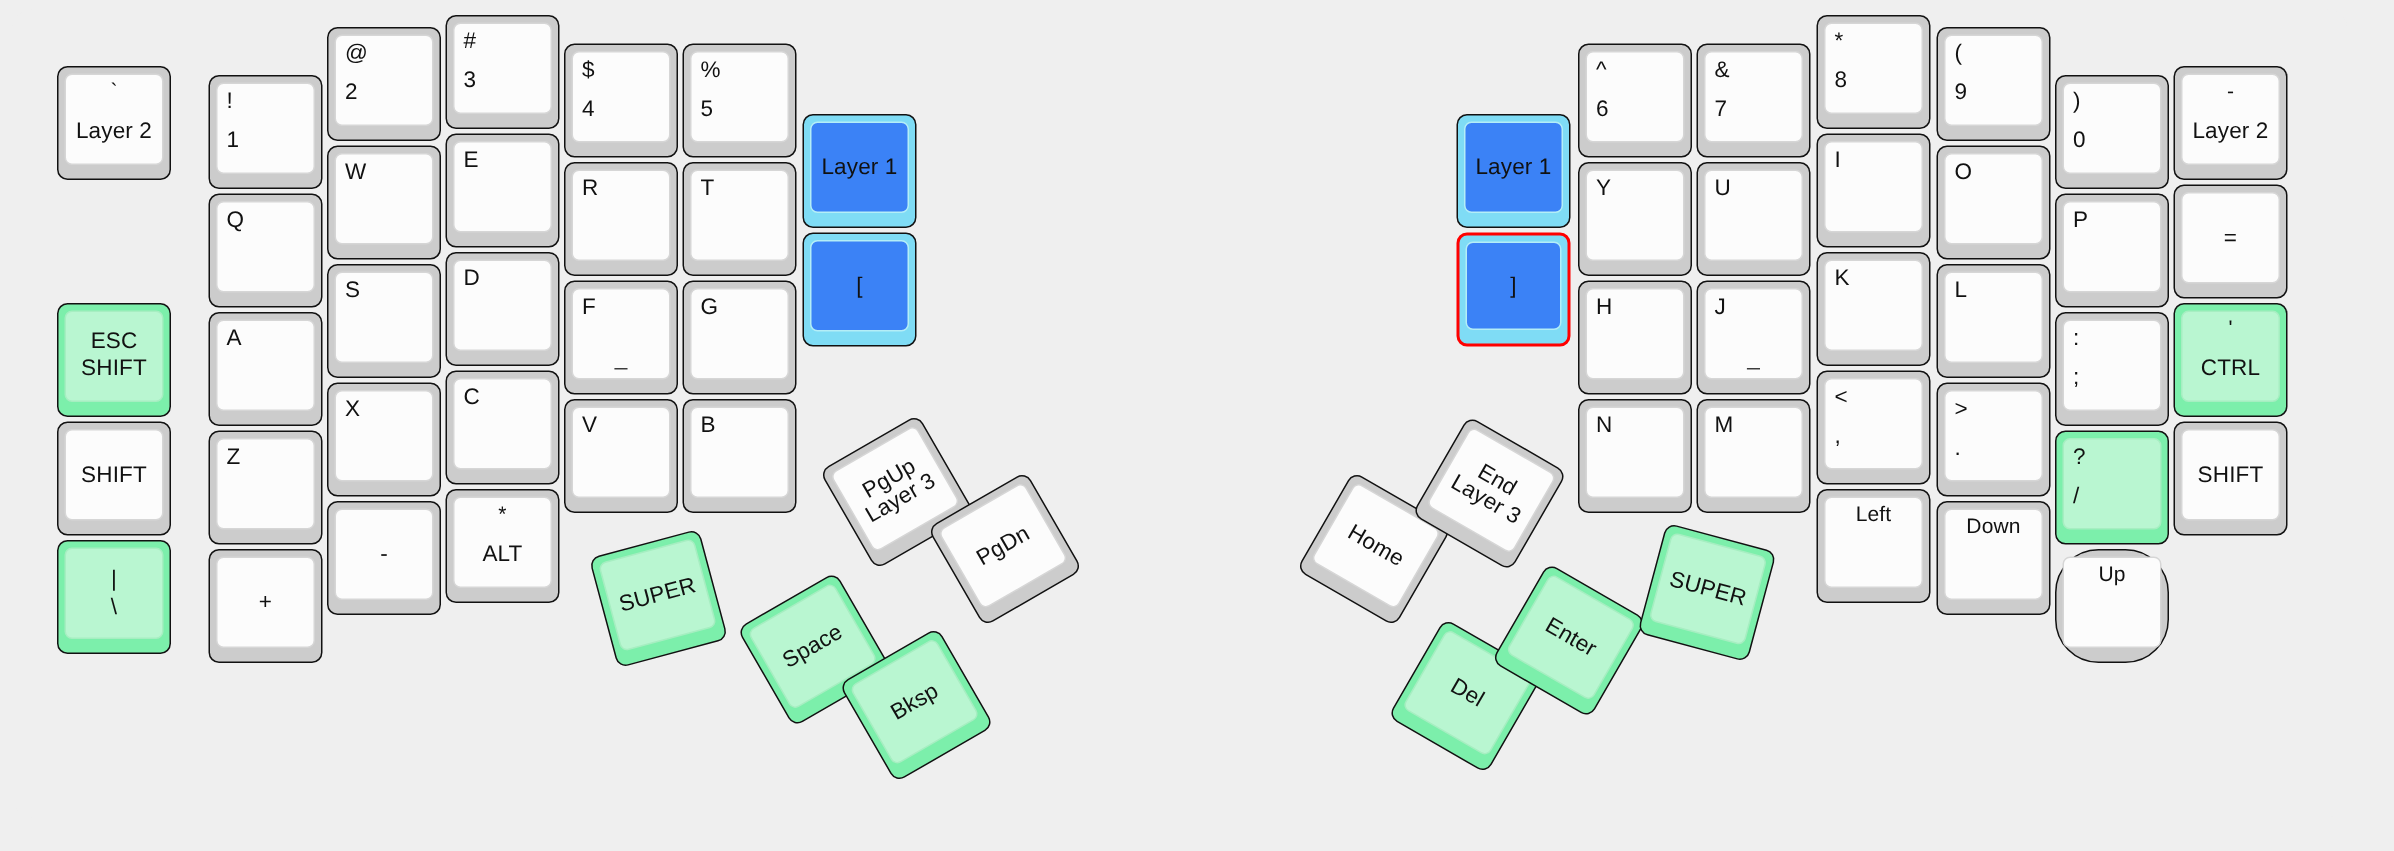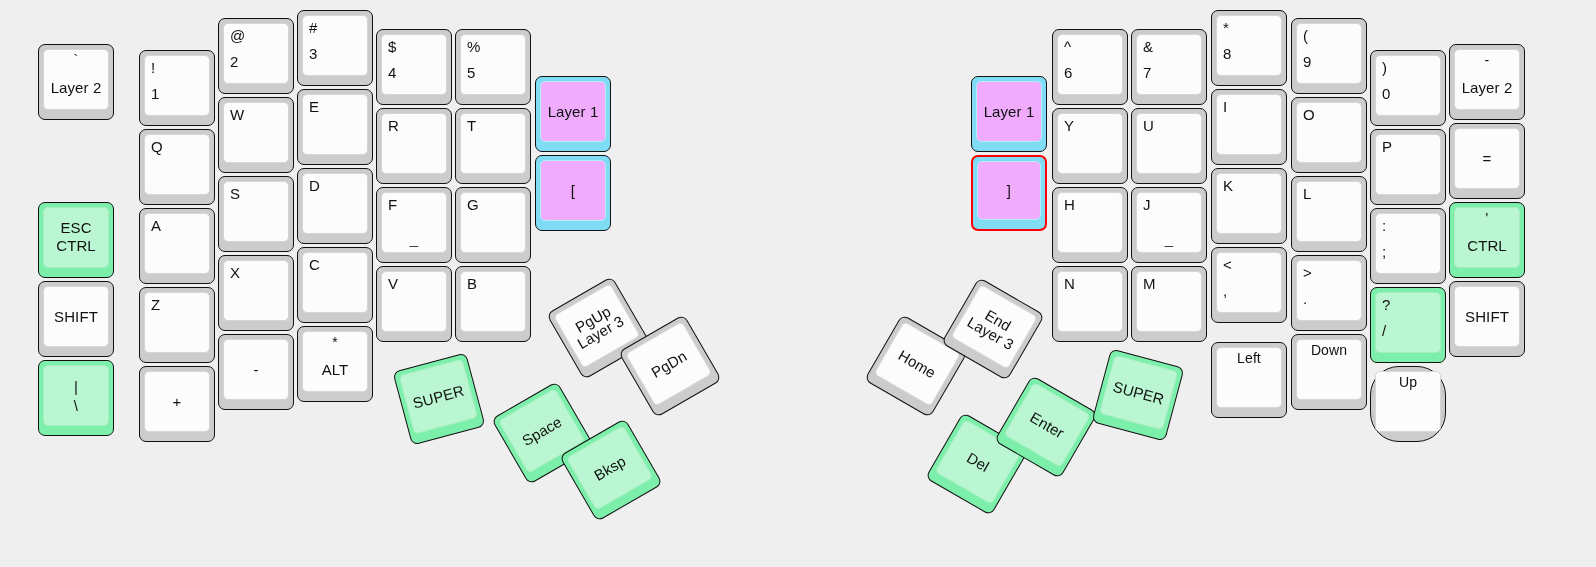--- a/index.html
+++ b/index.html
@@ -31,21 +31,21 @@
     width:100%;height:100%;
     background:#fcfcfc;
     border:1px solid #d6d6d6;
     border-radius:5px;
     position:relative;
   }
   
   .key.green{background:#7cefab;}
   .key.green > .face{background:#b9f6d1;border-color:#a6eec1;}
   .key.cyan{background:#7fdcf5;}
-  .key.cyan > .face{background:#f0abfc;border-color:#b4eef7;}
+  .key.cyan > .face{background:#3b82f6;border-color:#b4eef7;}
   .key.sel{border:2px solid #ff0000;}
 
   
   .lg{
     position:absolute;
     color:#111;
     font-size:15px;
     line-height:1.05;
     white-space:pre;
     letter-spacing:.1px;
@@ -66,21 +66,21 @@
   <div id="panel">
       <div class="key" style="left: 30px; top: 38px; width: 76px; height: 76px;">
         <div class="face">
           <span class="lg ctop">`</span>
           <span class="lg cbot">Layer 2</span>
         </div>
       </div>
       <div class="key green" style="left: 30px; top: 196px; width: 76px; height: 76px;">
         <div class="face">
           <span class="lg c2">ESC
-CTRL</span>
+SHIFT</span>
         </div>
       </div>
       <div class="key" style="left: 30px; top: 275px; width: 76px; height: 76px;">
         <div class="face">
           <span class="lg ctr">SHIFT</span>
         </div>
       </div>
       <div class="key green" style="left: 30px; top: 354px; width: 76px; height: 76px;">
         <div class="face">
           <span class="lg stk">|
@@ -313,21 +313,21 @@
         <div class="face">
           <span class="lg tl">K</span>
         </div>
       </div>
       <div class="key" style="left: 1203px; top: 241px; width: 76px; height: 76px;">
         <div class="face">
           <span class="lg tl">&lt;</span>
           <span class="lg bl">,</span>
         </div>
       </div>
-      <div class="key" style="left: 1203px; top: 336px; width: 76px; height: 76px;">
+      <div class="key" style="left: 1203px; top: 320px; width: 76px; height: 76px;">
         <div class="face">
           <span class="lg ctop">Left</span>
         </div>
       </div>
       <div class="key" style="left: 1283px; top: 12px; width: 76px; height: 76px;">
         <div class="face">
           <span class="lg tl">(</span>
           <span class="lg bl">9</span>
         </div>
       </div>

